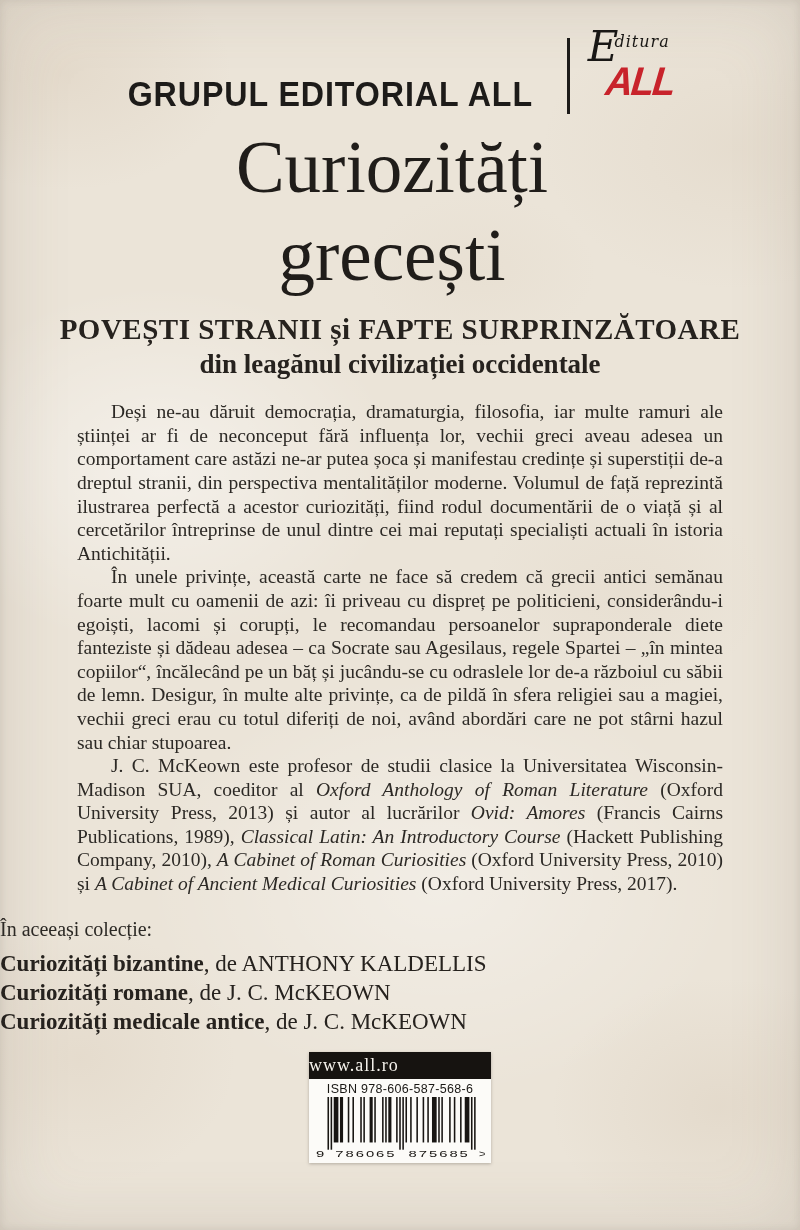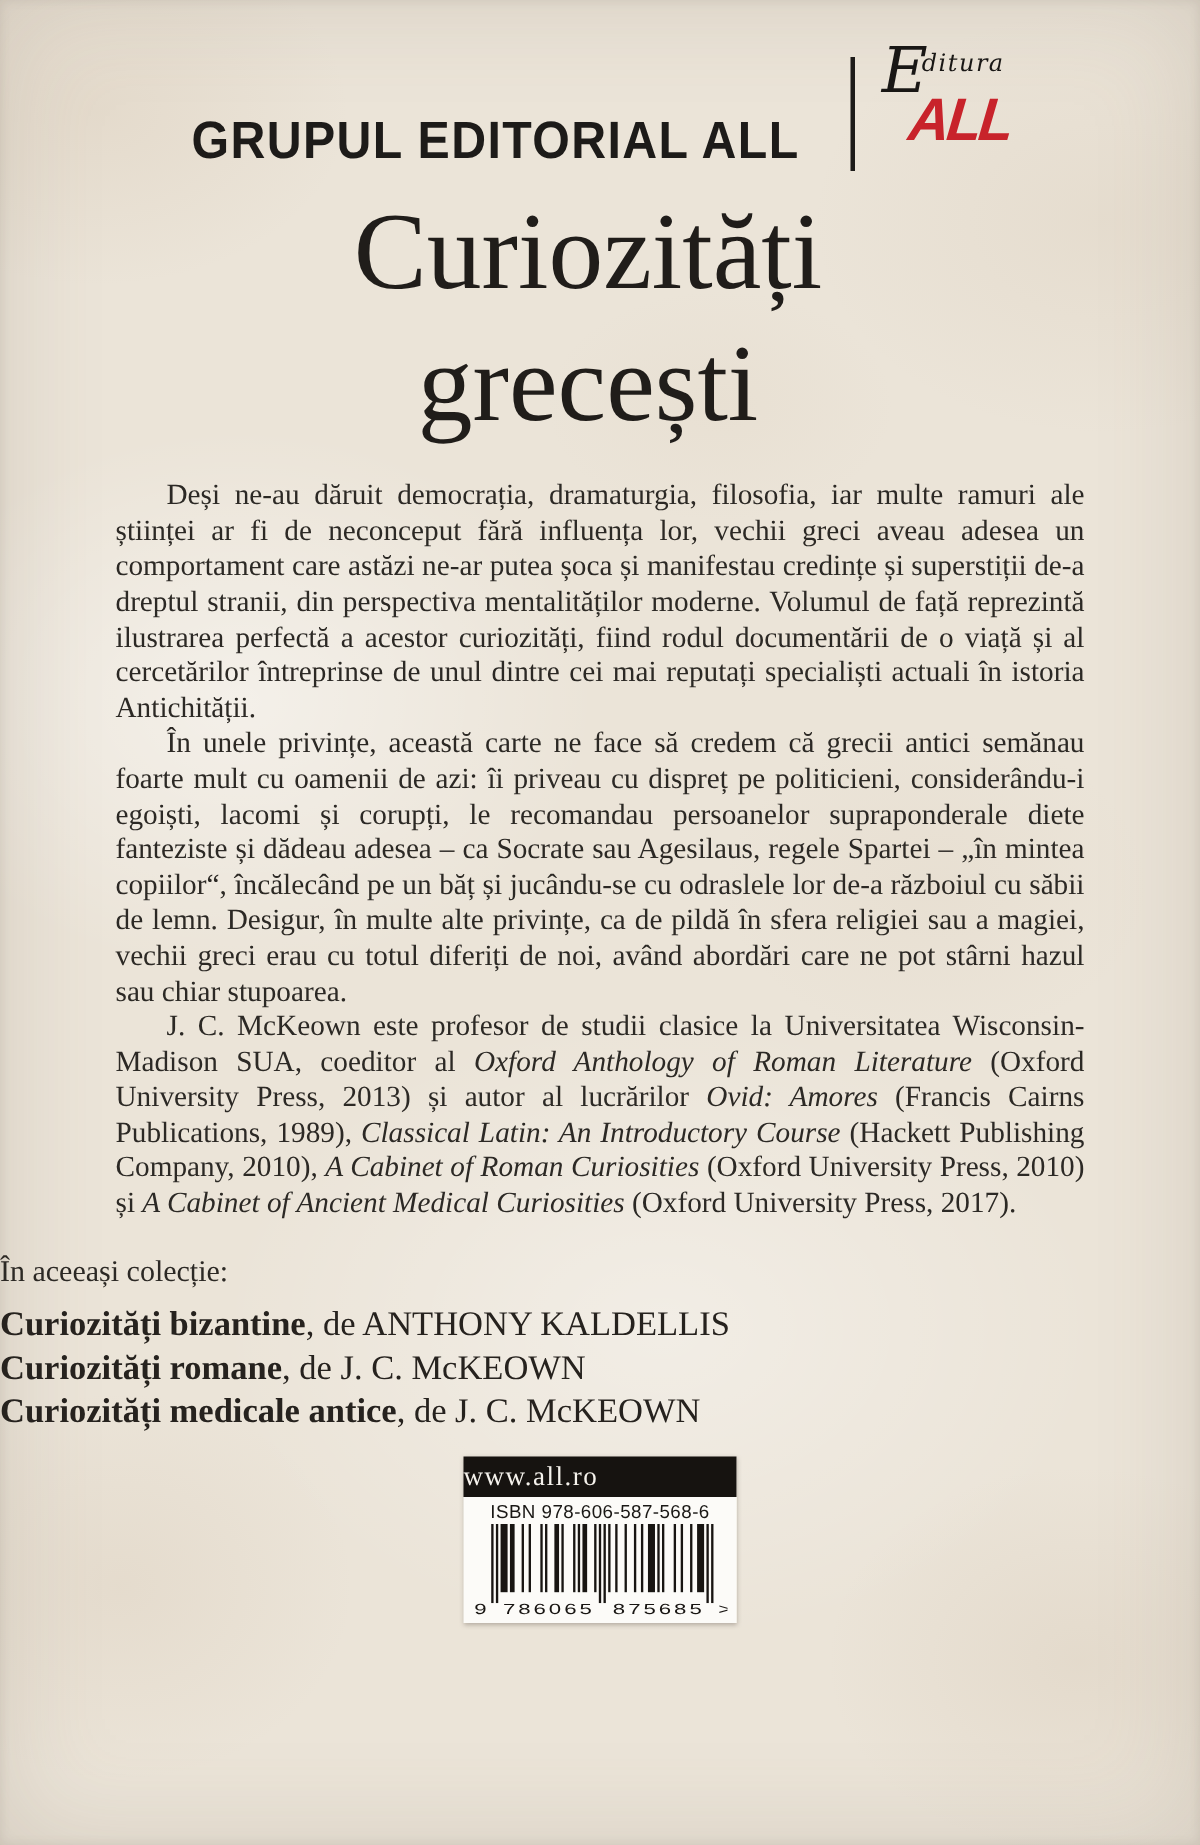--- a/index.html
+++ b/index.html
@@ -93,20 +93,24 @@
     <div class="pub-name">GRUPUL EDITORIAL ALL</div>
     <div class="header-divider"></div>
     <div class="logo">
       <div class="logo-script"><span class="initial">E</span><span class="rest">ditura</span></div>
       <div class="logo-all">ALL</div>
     </div>
   </div>
 
   <h1 class="title"><span>Curiozități</span><br><span>grecești</span></h1>
 
+  <div class="subtitle">
+    <div class="sub1">POVEȘTI STRANII și FAPTE SURPRINZĂTOARE</div>
+    <div class="sub2">din leagănul civilizației occidentale</div>
+  </div>
 
   <div class="body-text" id="description">
       <p><span>Deși ne-au dăruit democrația, dramaturgia, filosofia, iar multe ramuri ale științei ar fi de neconceput fără influența lor, vechii greci aveau adesea un comportament care astăzi ne-ar putea șoca și manifestau credințe și superstiții de-a dreptul stranii, din perspectiva mentalităților moderne. Volumul de față reprezintă ilustrarea perfectă a acestor curiozități, fiind rodul documentării de o viață și al cercetărilor întreprinse de unul dintre cei mai reputați specialiști actuali în istoria Antichității.</span></p>
       <p><span>În unele privințe, această carte ne face să credem că grecii antici semănau foarte mult cu oamenii de azi: îi priveau cu dispreț pe politicieni, considerându-i egoiști, lacomi și corupți, le recomandau persoanelor supraponderale diete fanteziste și dădeau adesea – ca Socrate sau Agesilaus, regele Spartei – „în mintea copiilor“, încălecând pe un băț și jucându-se cu odraslele lor de-a războiul cu săbii de lemn. Desigur, în multe alte privințe, ca de pildă în sfera religiei sau a magiei, vechii greci erau cu totul diferiți de noi, având abordări care ne pot stârni hazul sau chiar stupoarea.</span></p>
       <p><span>J. C. McKeown este profesor de studii clasice la Universitatea Wisconsin-Madison SUA, coeditor al </span><i>Oxford Anthology of Roman Literature</i><span> (Oxford University Press, 2013) și autor al lucrărilor </span><i>Ovid: Amores</i><span> (Francis Cairns Publications, 1989), </span><i>Classical Latin: An Introductory Course</i><span> (Hackett Publishing Company, 2010), </span><i>A Cabinet of Roman Curiosities</i><span> (Oxford University Press, 2010) și </span><i>A Cabinet of Ancient Medical Curiosities</i><span> (Oxford University Press, 2017).</span></p>
     </div>
 
   <div class="collection">
     <div class="col-heading">În aceeași colecție:</div>
     <div id="collection-items">

